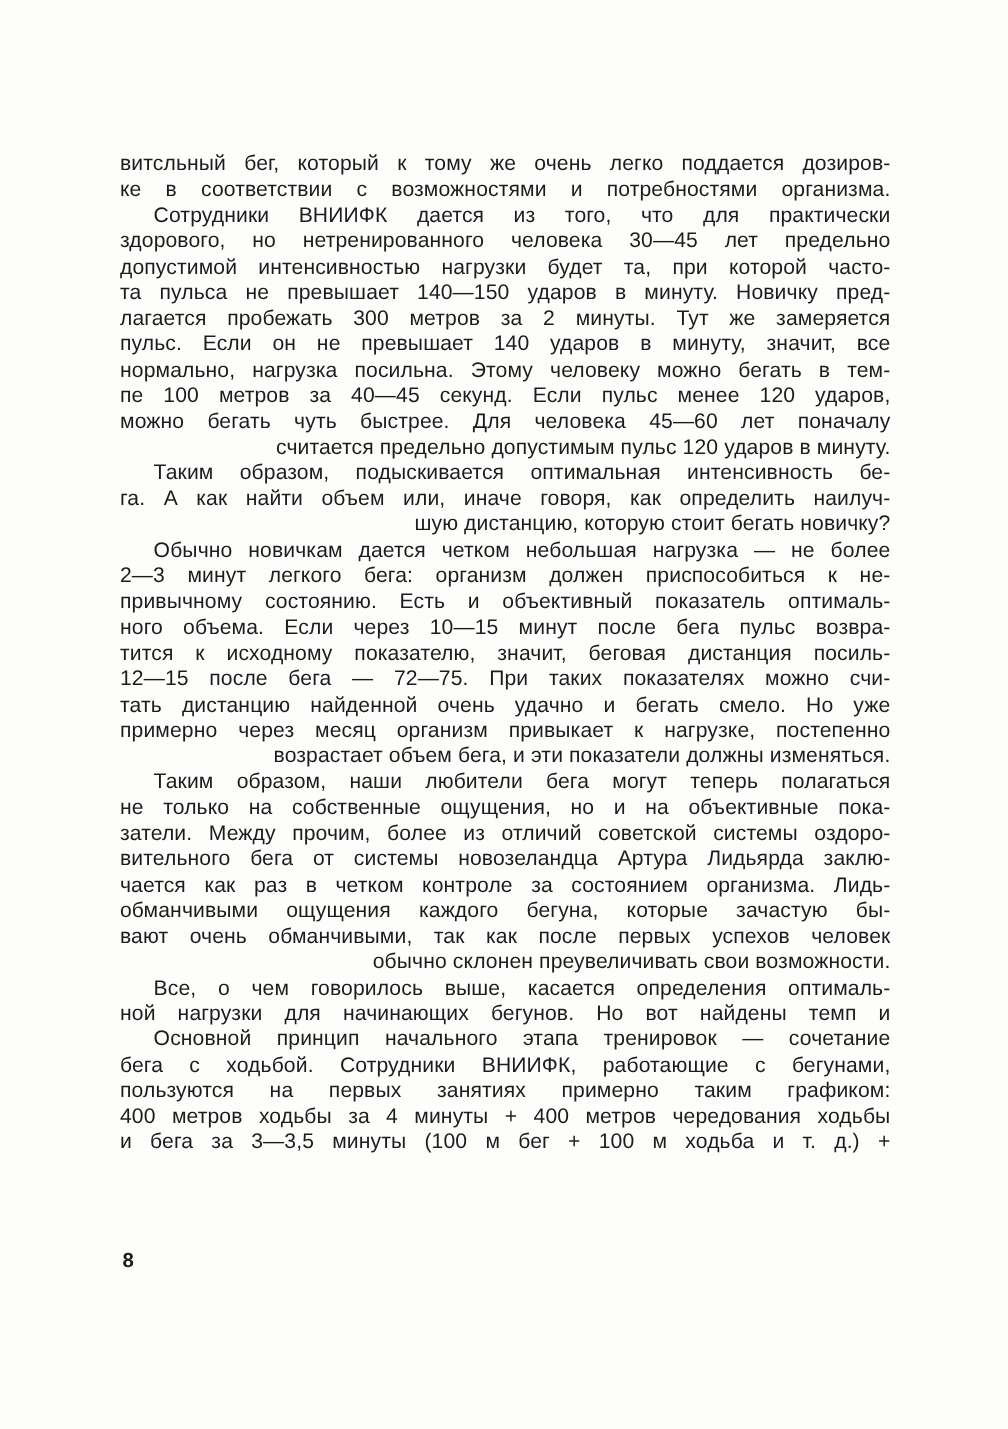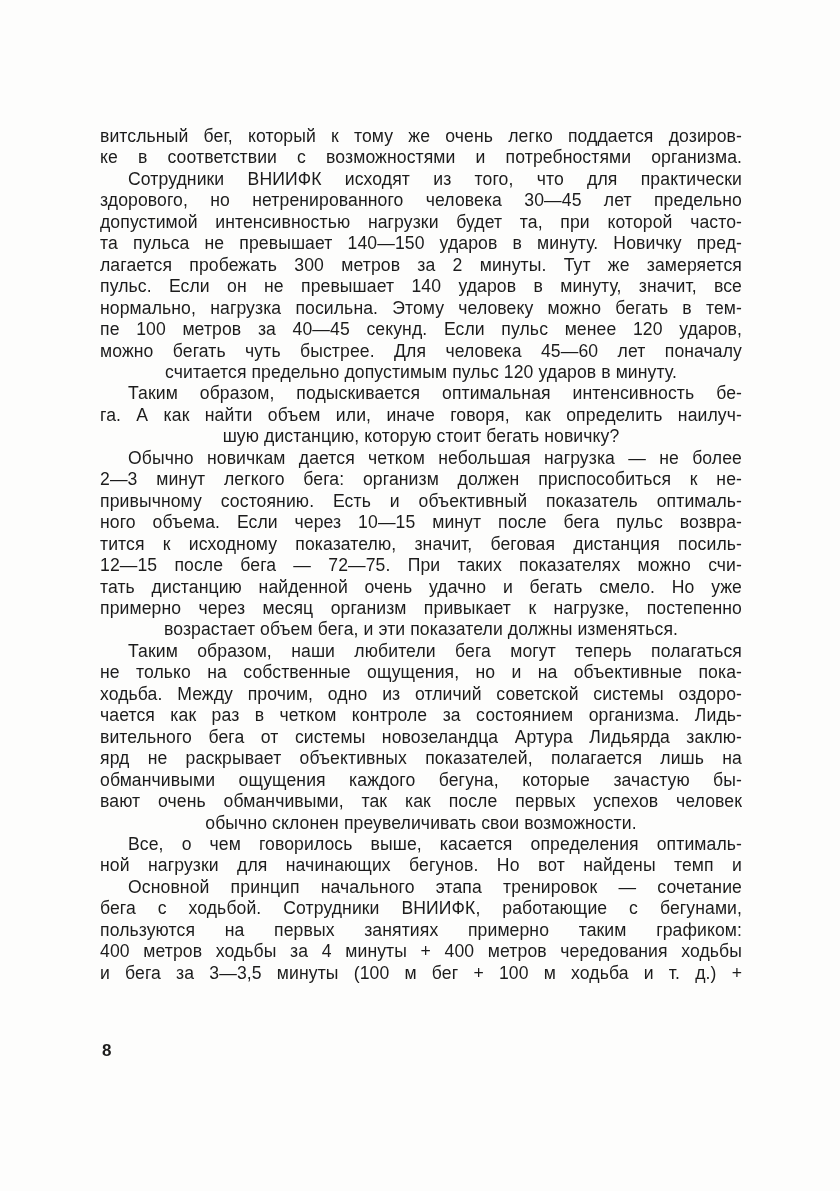--- a/index.html
+++ b/index.html
@@ -24,21 +24,21 @@
     width: 642px;
   }
   .para {
     margin: 0;
     padding: 0;
   }
   .line {
     font-size: 17.6px;
     line-height: 21.45px;
     letter-spacing: 0.1px;
-    text-align: center;
+    text-align: right;
     white-space: normal;
   }
   .line.j {
     text-align: justify;
     text-align-last: justify;
   }
   .line.ind {
     text-indent: 28px;
   }
   .page-number {
@@ -54,21 +54,21 @@
 </head>
 <body>
 
 <div class="page">
   <div class="text-block">
       <div class="para">
         <div class="line j">витсльный бег, который к тому же очень легко поддается дозиров-</div>
         <div class="line j">ке в соответствии с возможностями и потребностями организма.</div>
       </div>
       <div class="para">
-        <div class="line j ind">Сотрудники ВНИИФК исходят из того, что для практически</div>
+        <div class="line j ind">Сотрудники ВНИИФК дается из того, что для практически</div>
         <div class="line j">здорового, но нетренированного человека 30—45 лет предельно</div>
         <div class="line j">допустимой интенсивностью нагрузки будет та, при которой часто-</div>
         <div class="line j">та пульса не превышает 140—150 ударов в минуту. Новичку пред-</div>
         <div class="line j">лагается пробежать 300 метров за 2 минуты. Тут же замеряется</div>
         <div class="line j">пульс. Если он не превышает 140 ударов в минуту, значит, все</div>
         <div class="line j">нормально, нагрузка посильна. Этому человеку можно бегать в тем-</div>
         <div class="line j">пе 100 метров за 40—45 секунд. Если пульс менее 120 ударов,</div>
         <div class="line j">можно бегать чуть быстрее. Для человека 45—60 лет поначалу</div>
         <div class="line">считается предельно допустимым пульс 120 ударов в минуту.</div>
       </div>
@@ -84,24 +84,23 @@
         <div class="line j">ного объема. Если через 10—15 минут после бега пульс возвра-</div>
         <div class="line j">тится к исходному показателю, значит, беговая дистанция посиль-</div>
         <div class="line j">12—15 после бега — 72—75. При таких показателях можно счи-</div>
         <div class="line j">тать дистанцию найденной очень удачно и бегать смело. Но уже</div>
         <div class="line j">примерно через месяц организм привыкает к нагрузке, постепенно</div>
         <div class="line">возрастает объем бега, и эти показатели должны изменяться.</div>
       </div>
       <div class="para">
         <div class="line j ind">Таким образом, наши любители бега могут теперь полагаться</div>
         <div class="line j">не только на собственные ощущения, но и на объективные пока-</div>
-        <div class="line j">ходьба. Между прочим, одно из отличий советской системы оздоро-</div>
+        <div class="line j">затели. Между прочим, более из отличий советской системы оздоро-</div>
+        <div class="line j">вительного бега от системы новозеландца Артура Лидьярда заклю-</div>
         <div class="line j">чается как раз в четком контроле за состоянием организма. Лидь-</div>
-        <div class="line j">вительного бега от системы новозеландца Артура Лидьярда заклю-</div>
-        <div class="line j">ярд не раскрывает объективных показателей, полагается лишь на</div>
         <div class="line j">обманчивыми ощущения каждого бегуна, которые зачастую бы-</div>
         <div class="line j">вают очень обманчивыми, так как после первых успехов человек</div>
         <div class="line">обычно склонен преувеличивать свои возможности.</div>
       </div>
       <div class="para">
         <div class="line j ind">Все, о чем говорилось выше, касается определения оптималь-</div>
         <div class="line j">ной нагрузки для начинающих бегунов. Но вот найдены темп и</div>
       </div>
       <div class="para">
         <div class="line j ind">Основной принцип начального этапа тренировок — сочетание</div>

